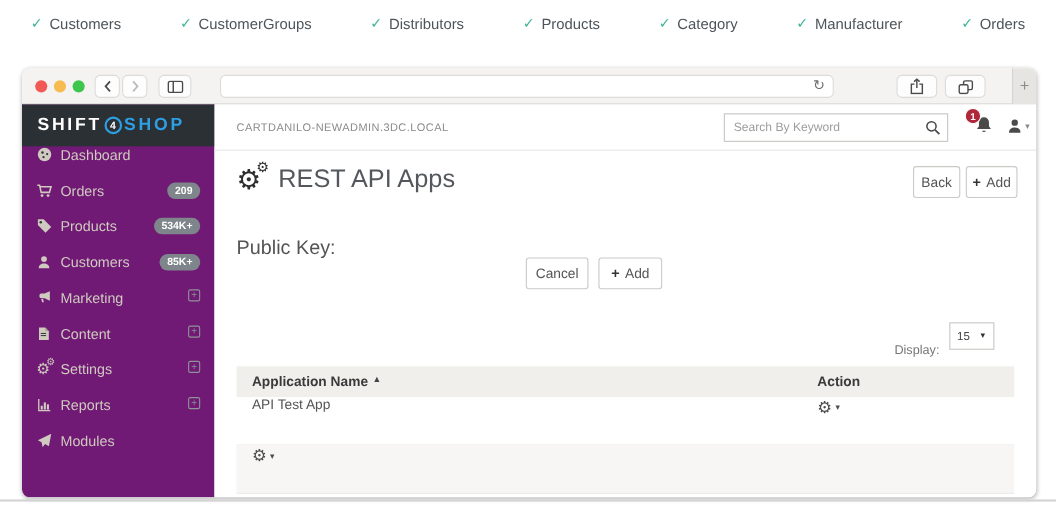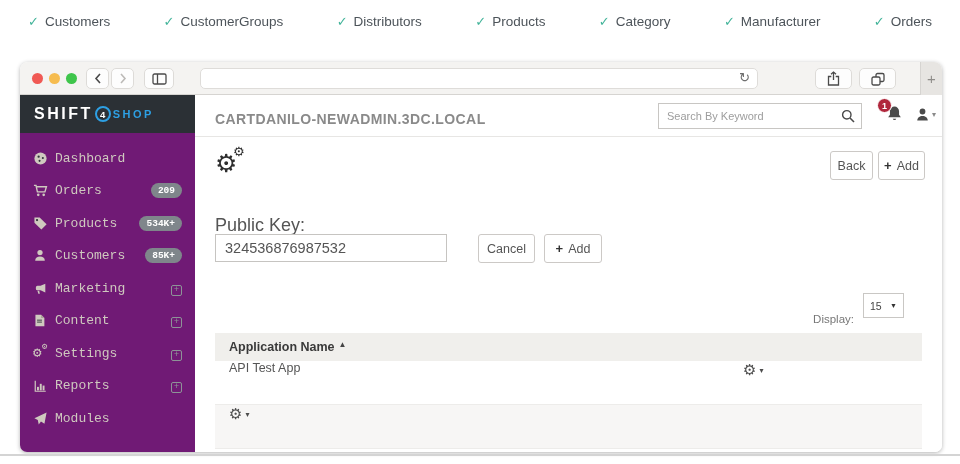--- a/index.html
+++ b/index.html
@@ -41,36 +41,36 @@
 
   
   .app { position:absolute; left:0; top:33px; width:922px; height:357px; display:flex; }
 
   
   .side { width:175px; background:#701a75; flex:none; }
   .logo { height:38px; display:flex; align-items:center; padding-left:14px; background:#2b3035; cursor:default; }
   .logo-p1 { color:#fff; font-weight:bold; font-size:16px; letter-spacing:2.5px; }
   .logo-d { width:16px; height:16px; border:2px solid #2d9fe3; border-radius:50%; color:#fff;
     font-size:9.5px; font-weight:bold; display:flex; align-items:center; justify-content:center; margin:0 2px; }
-  .logo-p2 { color:#2d9fe3; font-weight:bold; font-size:11px; letter-spacing:2.5px; }
-  .mi { height:32.5px; display:flex; align-items:flex-end; padding:0 13px; cursor:pointer;font-family:Liberation Mono, monospace; }
+  .logo-p2 { color:#2d9fe3; font-weight:bold; font-size:16px; letter-spacing:2.5px; }
+  .mi { height:32.5px; display:flex; align-items:flex-start; padding:0 13px; cursor:pointer; }
   .mi-ic { width:22px; flex:none; display:flex; align-items:center; color:#cfc9bf; }
   .mi-label { font-size:13px; color:#cfc9bf; }
   .badge { margin-left:auto; background:#7f868b; color:#fff; font-size:9.5px; font-weight:bold;
     border-radius:9px; padding:2px 7px; }
   .expand { margin-left:auto; width:11px; height:11px; border:1px solid #8d9397; border-radius:2px;
     color:#8d9397; font-size:9px; line-height:9px; display:flex; align-items:center; justify-content:center; }
   .gears-sm { position:relative; width:18px; height:16px; }
   .gears-sm .g1 { position:absolute; left:0; top:-1px; font-size:14px; color:#cfc9bf; }
   .gears-sm .g2 { position:absolute; left:9px; top:-4px; font-size:9px; color:#cfc9bf; }
 
   
   .main { flex:1; background:#fff; position:relative; }
   .main-topbar { position:absolute; left:0; top:0; right:0; height:42px; border-bottom:1px solid #e7e6e4; }
-  .host { position:absolute; left:20px; top:16px; font-size:14px; font-weight:bold; color:#8a8a8a; letter-spacing:.4px; }
+  .host { position:absolute; left:20px; top:16px; font-size:10px; font-weight:normal; color:#8a8a8a; letter-spacing:.4px; }
   .search { position:absolute; right:80px; top:8px; width:204px; height:26px; border:1px solid #c8c6c3; background:#fff; }
   .search input { position:absolute; left:8px; top:1px; width:130px; height:22px; border:none; outline:none;
     font-size:11px; color:#777; }
   .search input::placeholder { color:#9d9d9d; }
   .mag { position:absolute; right:6px; top:5px; }
   .bell { position:absolute; right:38px; top:10px; width:18px; height:20px; cursor:pointer; }
   .notif { position:absolute; left:-9px; top:-7px; width:15px; height:15px; background:#b0273c; color:#fff;
     border:1.5px solid #fff; border-radius:50%; font-size:9px; font-weight:bold;
     display:flex; align-items:center; justify-content:center; }
   .user { position:absolute; right:6px; top:12px; display:flex; align-items:center; gap:2px; cursor:pointer; }
@@ -341,51 +341,52 @@
             </svg>
           <span class="caret">▾</span>
         </div>
       </div>
 
       <div class="title-row">
         <span class="title-gears">
           <span class="g1">⚙</span>
             <span class="g2">⚙</span>
         </span>
+        <span class="page-title">REST API Apps</span>
         <div class="btn btn-back">
             <span>Back</span>
           </div>
         <div class="btn btn-add">
             <span class="plus-b">+</span>
             <span>Add</span>
           </div>
       </div>
 
       <div class="pk-label">Public Key:</div>
-      <input class="pk-input" type="text" value="324536876987532" style="">
       <div class="btn btn-cancel">
           <span>Cancel</span>
         </div>
       <div class="btn btn-add2">
           <span class="plus-b">+</span>
           <span>Add</span>
         </div>
 
       <div class="display-label">Display:</div>
       <div class="display-select">
         <span>15</span>
         <span class="caret">▼</span>
       </div>
 
       <div class="table">
         <div class="thead">
           <span class="th-name">
             <span>Application Name</span>
             <span class="sort">▲</span>
           </span>
+          <span class="th-action">Action</span>
         </div>
         <div class="row">
           <span class="cell-name">API Test App</span>
           <span class="cell-action">
             <span class="act-gear">⚙</span>
             <span class="act-caret">▾</span>
           </span>
         </div>
         <div class="row alt">
           <span class="cell-action">

